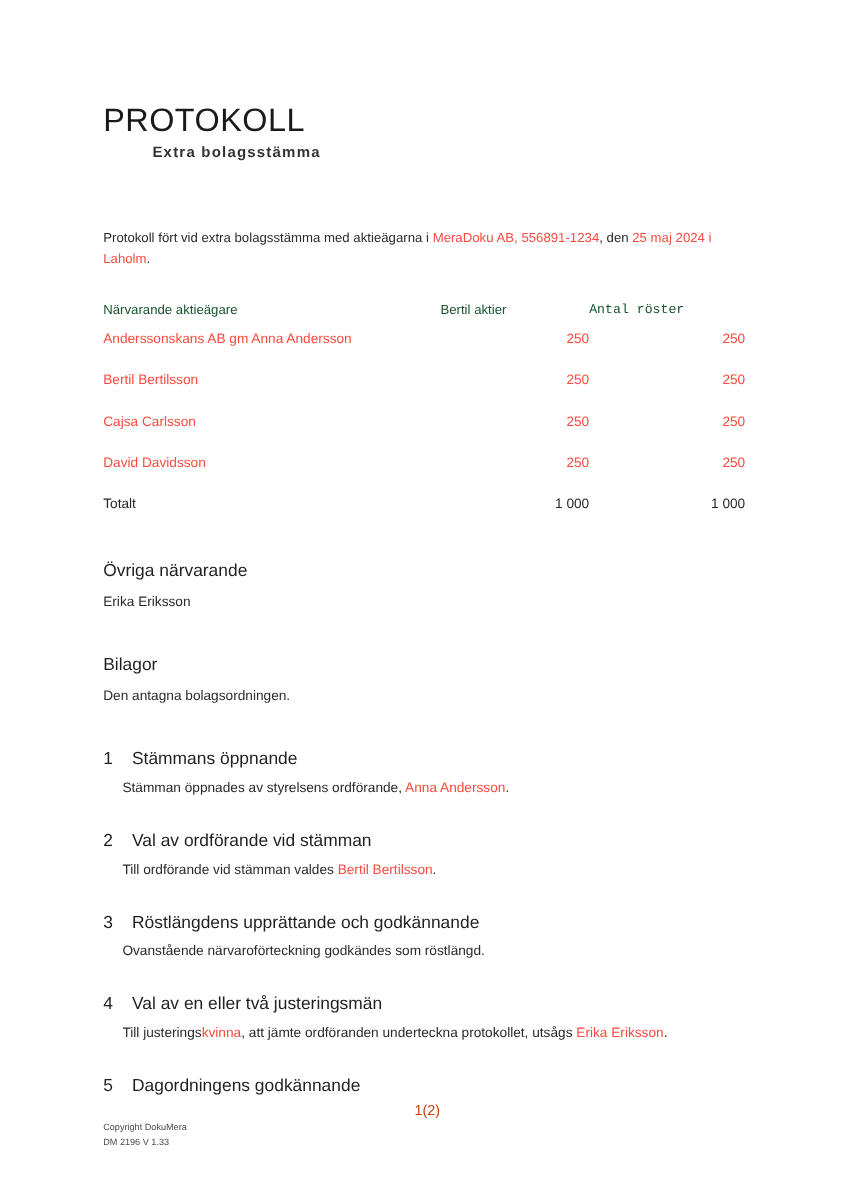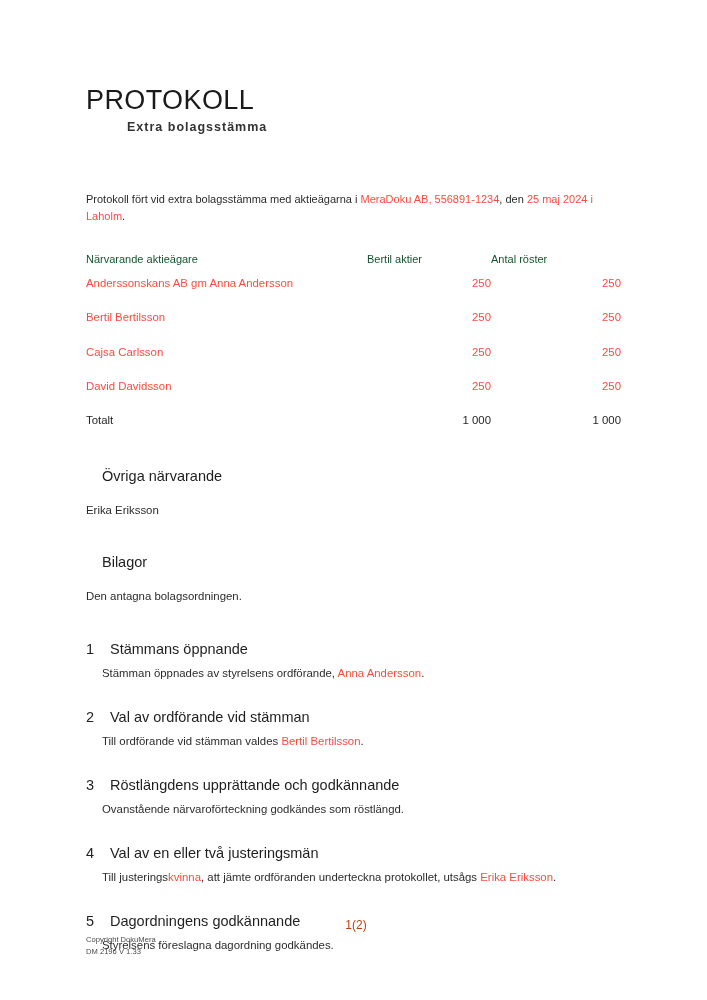--- a/index.html
+++ b/index.html
@@ -66,21 +66,21 @@
   .table th, .table td {
     padding: 0;
     vertical-align: top;
   }
   .table th {
     font-weight: 400;
     text-align: left;
   }
   .col-name   { width: 281px; }
   .col-shares { width: 124px; }
-  .col-votes  { width: 130px; }
+  .col-votes  { width: 130px; font-family: Liberation Mono, monospace; }
 
   .th-label {
     font-size: 11px;
     color: #14532d;
     line-height: 1.25;
     padding-bottom: 9px;
     display: block;
   }
   .th-shares, .th-votes { text-align: center; }
 
@@ -91,21 +91,21 @@
     display: block;
   }
   .row-cell.num { text-align: right; }
   .row-total .row-cell { color: #262626; padding-bottom: 0; }
 
   
   .sec-head {
     font-size: 14.5px;
     font-weight: 400;
     color: #1f1f1f;
-    margin: 16px;
+    margin: 0;
     line-height: 1.3;
   }
   .sec-body {
     font-size: 11.4px;
     line-height: 1.5;
     color: #2b2b2b;
     margin: 0;
   }
   .block-ovriga { margin-top: 40px; }
   .block-ovriga .sec-body { margin-top: 8px; }
@@ -281,21 +281,20 @@
           <span class="item-title">Val av en eller två justeringsmän</span>
         </h3>
         <p class="item-body"><span>Till justerings</span><span class="red">kvinna</span><span>, att jämte ordföranden underteckna protokollet, utsågs </span><span class="red">Erika Eriksson</span><span>.</span></p>
       </div>
 
       <div class="item">
         <h3 class="item-head">
           <span class="item-num">5</span>
           <span class="item-title">Dagordningens godkännande</span>
         </h3>
-        <p class="item-body"><span>Styrelsens föreslagna dagordning godkändes.</span><span class="red"></span><span></span><span class="red"></span><span></span></p>
       </div>
 
     </div>
   </div>
 
   <div class="page-number">1(2)</div>
 
   <div class="footer">
     <div>Copyright DokuMera</div>
     <div>DM 2196 V 1.33</div>

